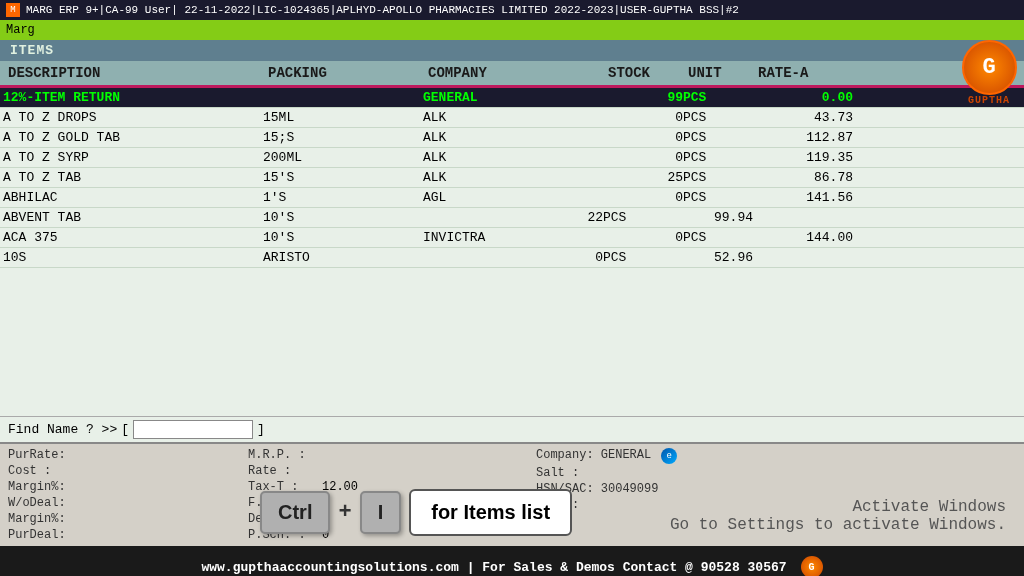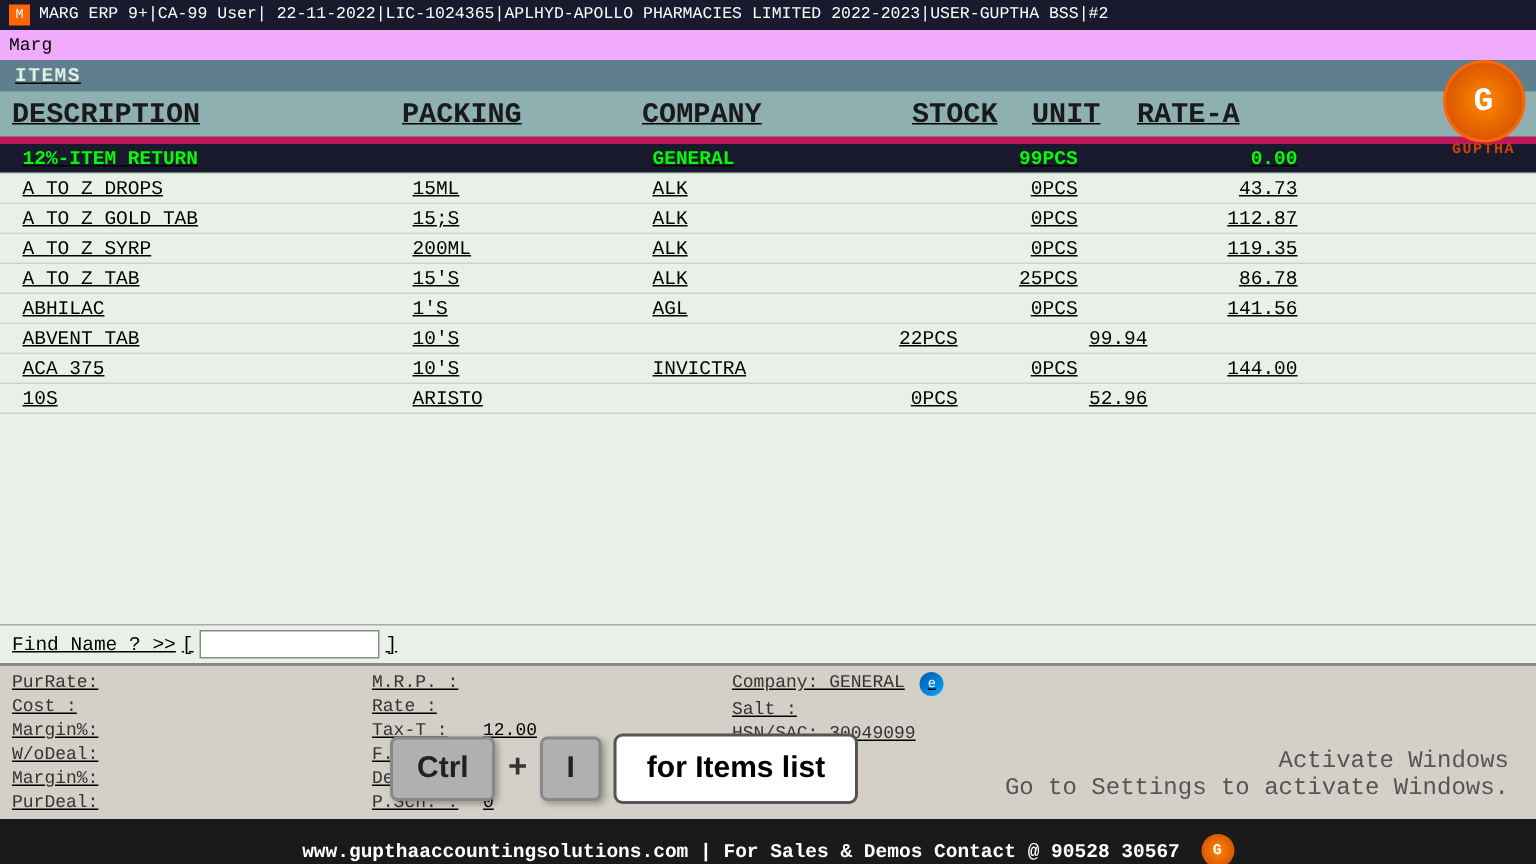--- a/index.html
+++ b/index.html
@@ -29,70 +29,69 @@
       background: #ff6600;
       display: inline-block;
       font-size: 9px;
       color: white;
       text-align: center;
       line-height: 14px;
     }
 
     
     #menu-bar {
-      background: #f0abfc;
+      background: #84cc16;
       padding: 2px 6px;
       font-size: 12px;
       height: 20px;
       display: flex;
       align-items: center;
     }
 
     
     #main-window {
-      background: #22c55e;
+      background: #f9a8d4;
       height: calc(576px - 40px - 30px);
       display: flex;
       flex-direction: column;
-      text-decoration: underline;
     }
 
     
     #items-header {
       background: #5f7f8f;
       color: #e0f0e0;
       font-weight: bold;
       padding: 3px 10px;
       font-size: 13px;
       letter-spacing: 1px;
     }
 
     
     #table-header {
       background: #8fb0b0;
       color: #1a1a1a;
       display: grid;
       grid-template-columns: 260px 160px 180px 80px 70px 100px;
       padding: 4px 8px;
       font-weight: bold;
-      font-size: 19px;
-      border-bottom: 5px solid #be185d;
+      font-size: 14px;
+      border-bottom: 3px solid #be185d;
     }
 
     
     #table-body {
       background: #e8f0e8;
       flex: 1;
       overflow: hidden;
     }
 
     .table-row {
       display: grid;
       grid-template-columns: 260px 160px 180px 80px 70px 100px;
-      padding: 2px 15px;
+      padding: 2px 3px;
       font-size: 13px;
       border-bottom: 1px solid #c8d8c8;
     }
 
     .table-row.highlighted {
       background: #1a1a2e;
       color: #00ff00;
       font-weight: bold;
     }
 
@@ -429,21 +428,21 @@
       </div>
       <div class="info-row">
         <span class="info-label">De</span>
       </div>
       <div class="info-row">
         <span class="info-label">P.Sch. :</span>
         <span class="info-value">0</span>
       </div>
     </div>
 
-    <div class="info-col" style="position:relative;">
+    <div class="info-col" style="position:relative;margin-left:48px;">
       <div class="info-row">
         <span class="info-label">Company: GENERAL</span>
         <span class="ie-icon">e</span>
       </div>
       <div class="info-row">
         <span class="info-label">Salt   :</span>
       </div>
       <div class="info-row">
         <span class="info-label">HSN/SAC: 30049099</span>
       </div>

